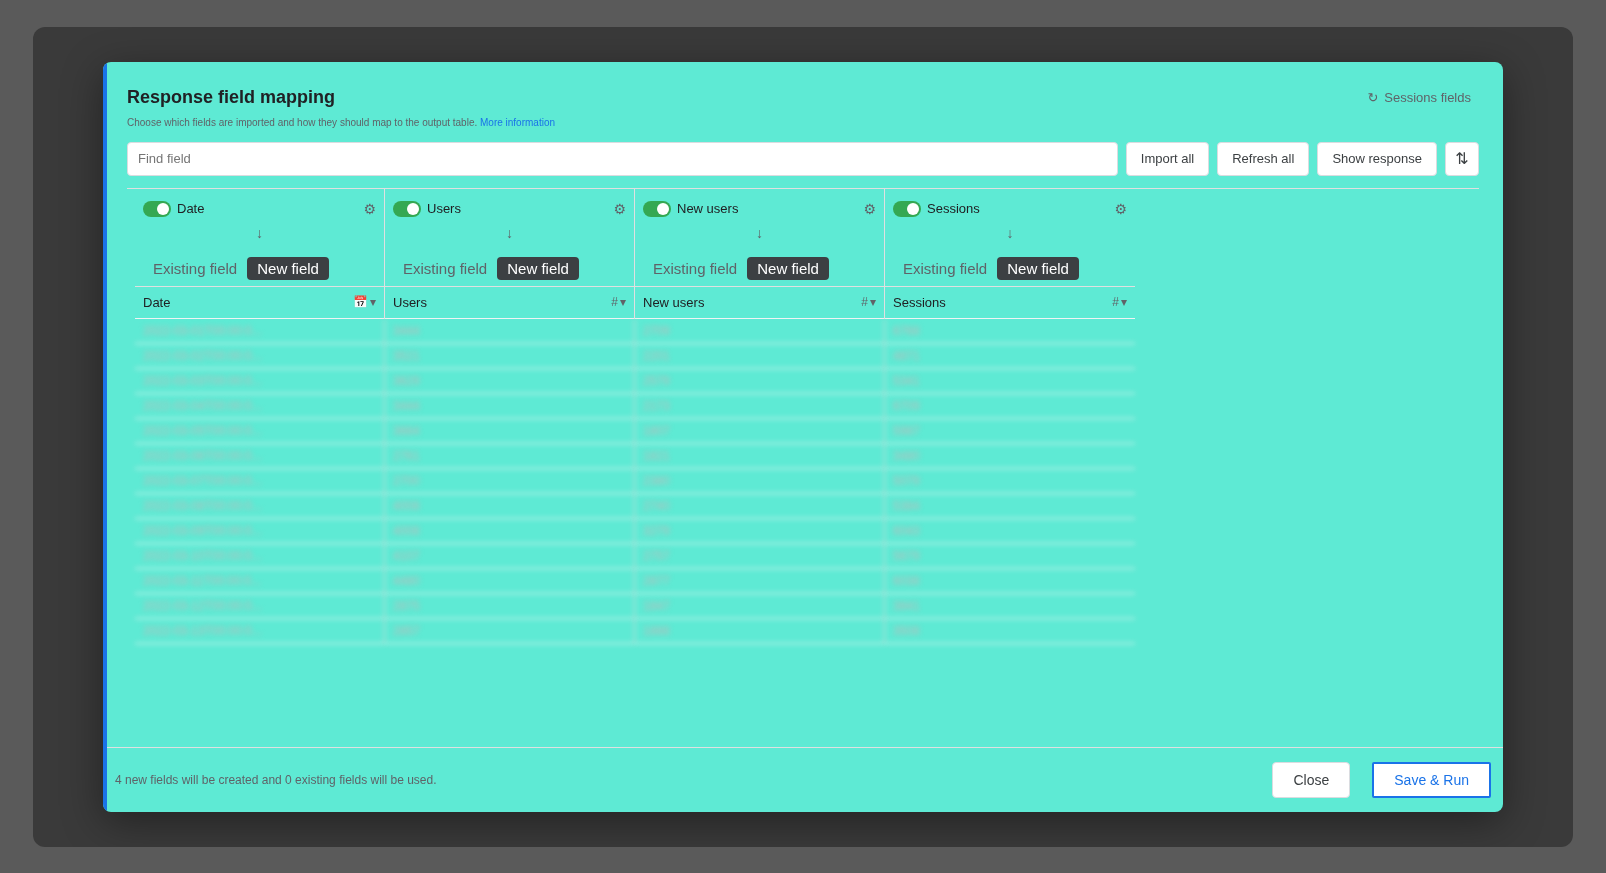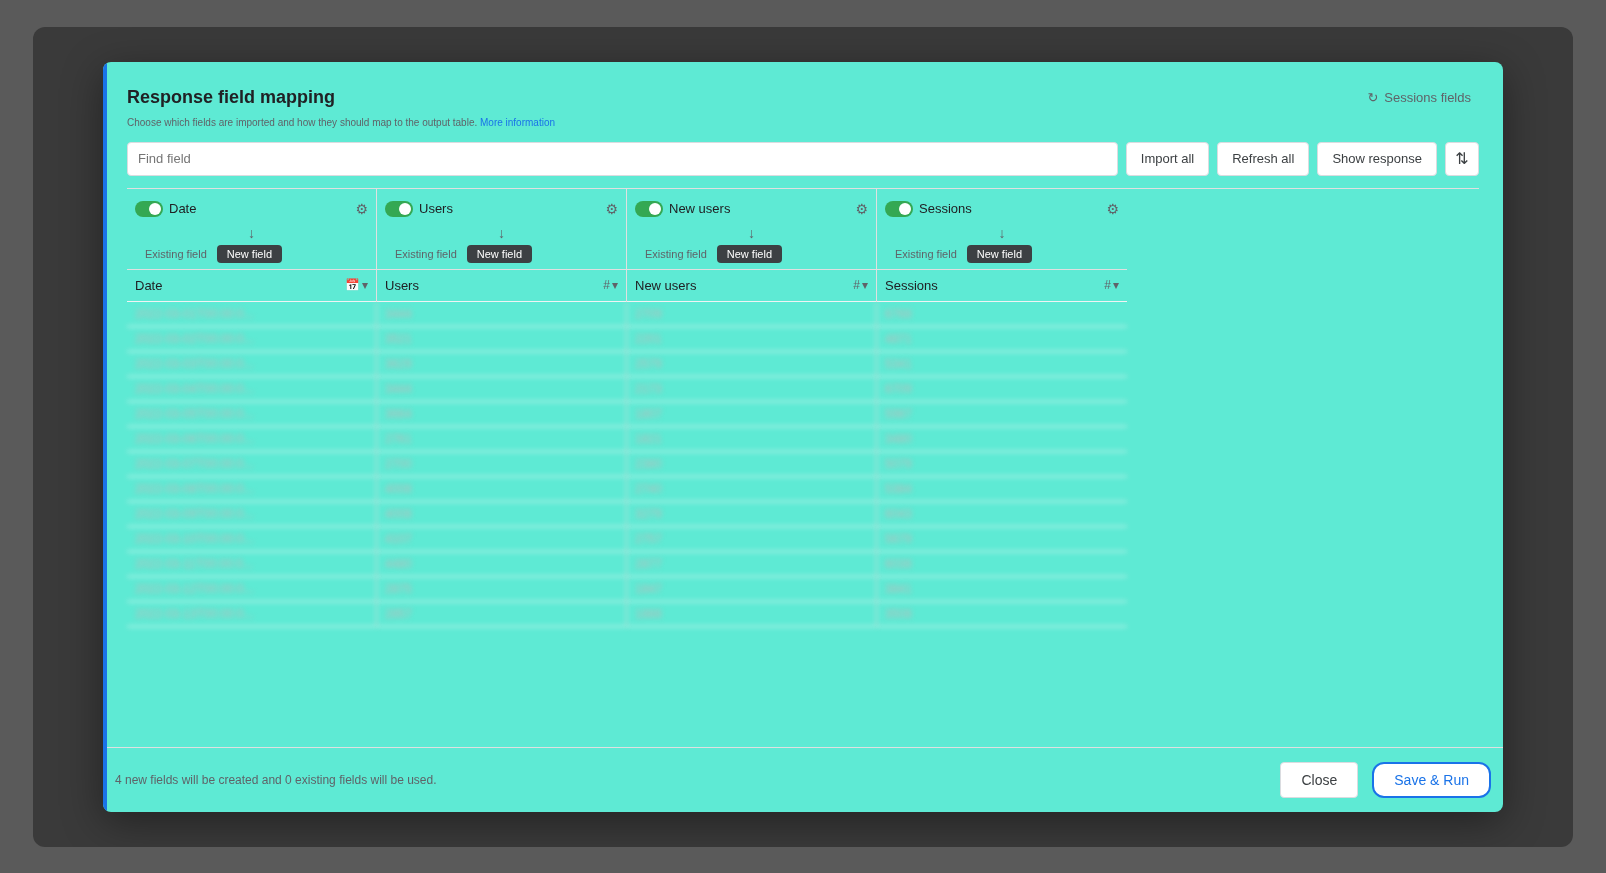--- a/index.html
+++ b/index.html
@@ -115,21 +115,21 @@
       border: 1px solid #dadce0;
       background: #fff;
       border-radius: 4px;
       cursor: pointer;
       font-size: 14px;
       color: #3c4043;
     }
     .modal-body {
       flex: 1;
       overflow: auto;
-      padding: 0 24px;
+      padding: 0 32px;
     }
     .columns-container {
       display: flex;
       gap: 0;
     }
     .column {
       flex: 0 0 250px;
       border-right: 1px solid #e0e0e0;
       padding-right: 0;
     }
@@ -183,26 +183,27 @@
       color: #5f6368;
       font-size: 14px;
       margin: 4px 0;
     }
     .field-tabs {
       display: flex;
       gap: 0;
     }
     .field-tab {
       padding: 3px 10px;
-      font-size: 11px;
+      font-size: 15px;
       border-radius: 4px;
       cursor: pointer;
       color: #5f6368;
       background: none;
       border: none;
+      margin-top: 12px;
     }
     .field-tab.active {
       background: #3c4043;
       color: #fff;
     }
     .column-field-row {
       display: flex;
       align-items: center;
       justify-content: space-between;
       padding: 8px 8px;
@@ -242,38 +243,38 @@
       align-items: center;
       justify-content: space-between;
       flex-shrink: 0;
     }
     .footer-info {
       font-size: 12px;
       color: #5f6368;
     }
     .footer-buttons {
       display: flex;
-      gap: 14px;
+      gap: 22px;
     }
     .close-btn {
       height: 36px;
       padding: 0 20px;
       border: 1px solid #dadce0;
       background: #fff;
       border-radius: 4px;
       font-size: 14px;
       color: #3c4043;
       cursor: pointer;
     }
     .save-run-btn {
       height: 36px;
       padding: 0 20px;
       border: 2px solid #1a73e8;
       background: #fff;
-      border-radius: 12px;
+      border-radius: 2px;
       font-size: 14px;
       color: #1a73e8;
       cursor: pointer;
       font-weight: 500;
     }
     .sort-icon {
       font-size: 16px;
       color: #3c4043;
     }
   </style>

